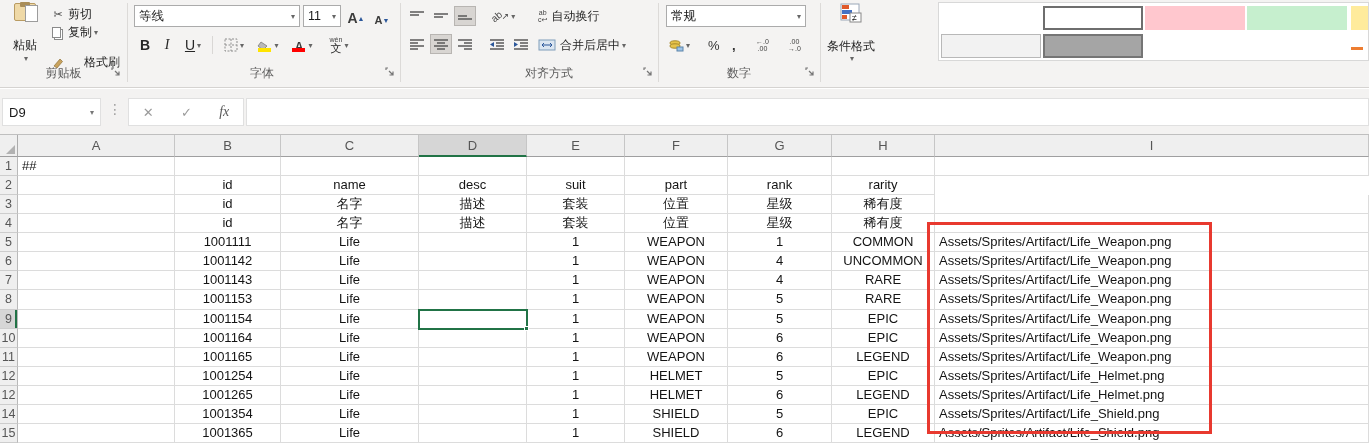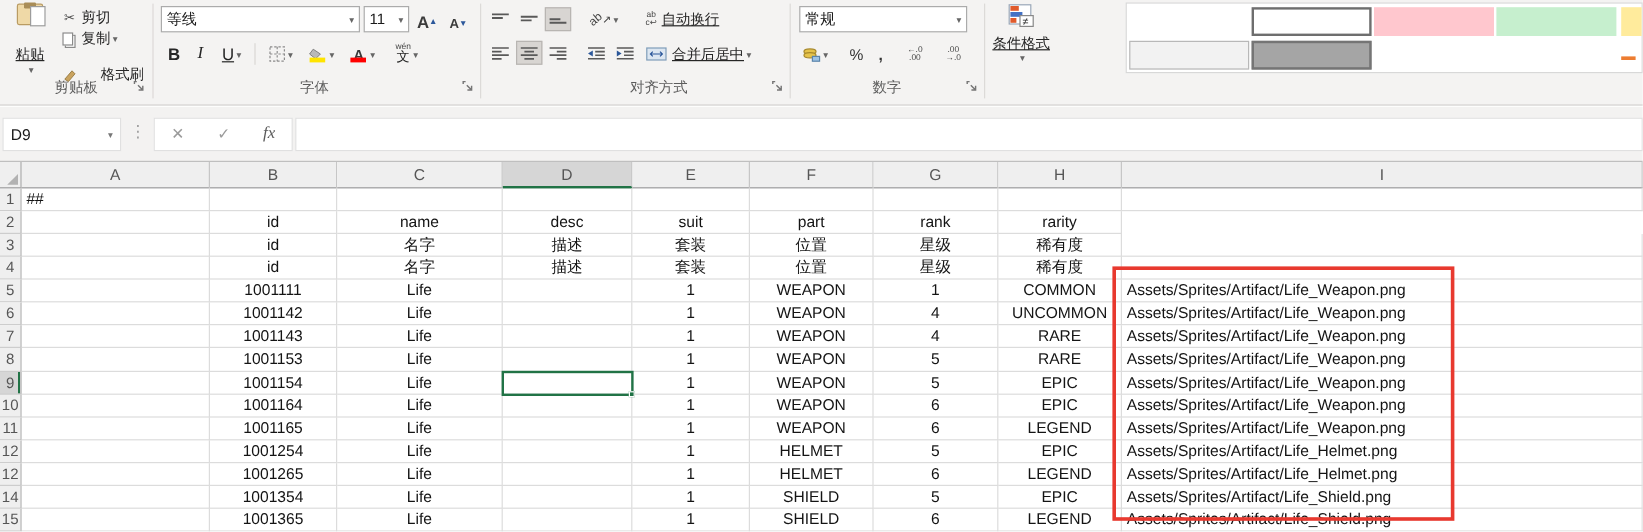--- a/index.html
+++ b/index.html
@@ -7,21 +7,21 @@
   body { font-family:"Liberation Sans","DejaVu Sans",sans-serif; background:#fff; }
   .app { position:relative; width:1369px; height:443px; overflow:hidden; background:#fff; }
 
   
   .ribbon { position:absolute; left:0; top:0; width:1369px; height:88px; background:#F4F3F2; border-bottom:1px solid #D5D3D1; }
   .gsep { position:absolute; top:3px; height:79px; width:1px; background:#DCDAD8; }
   .glabel { position:absolute; top:65px; font-size:12px; color:#5C5C5C; text-align:center; }
   .lnch { position:absolute; top:67px; width:12px; height:12px; cursor:pointer; }
   .lnch svg { display:block; }
   .dd { font-size:8px; color:#666; margin-left:2px; }
-  .btn-txt { font-size:12px; color:#262626;text-decoration:underline; }
+  .btn-txt { font-size:12px; color:#262626; }
 
   
   .paste-btn { position:absolute; left:4px; top:3px; width:42px; height:60px; display:flex; flex-direction:column; align-items:center; cursor:pointer; }
   .clip-ic { position:relative; width:22px; height:27px; background:#EFD9A7; border:1px solid #B99B62; border-radius:2px; }
   .clip-ic .ctop { position:absolute; left:5px; top:-2px; width:10px; height:5px; background:#A98D58; border-radius:1px; }
   .clip-ic .cpage { position:absolute; right:-3px; bottom:-2px; width:13px; height:17px; background:#fff; border:1px solid #9C9C9C; }
   .paste-btn .btn-txt { margin-top:16px; }
   .mini-row { position:absolute; left:50px; height:17px; display:flex; align-items:center; font-size:12px; color:#262626; cursor:pointer; white-space:nowrap; }
   .mini-ic { width:16px; display:inline-flex; justify-content:center; margin-right:2px; color:#4A4A4A; font-size:11px; }
   .copy-ic { width:9px; height:11px; border:1px solid #8A8A8A; background:#fff; box-shadow:2px 2px 0 -1px #fff,2px 2px 0 0 #8A8A8A; margin-right:7px; margin-left:2px; }
@@ -47,21 +47,21 @@
   .al-ic.on { background:#D8D5D2; border:1px solid #B8B5B2; }
   .wrapbtn,.mergebtn { position:absolute; height:22px; display:flex; align-items:center; cursor:pointer; }
   .wrapbtn .btn-txt,.mergebtn .btn-txt { margin-left:4px; }
   .mini-stack { display:flex; flex-direction:column; line-height:1; font-size:7px; color:#444; align-items:center; }
 
   
   .numsym { position:absolute; top:34px; height:22px; display:flex; align-items:center; font-size:13px; color:#333; cursor:pointer; }
 
   
   .bigbtn { position:absolute; top:3px; display:flex; flex-direction:column; align-items:center; cursor:pointer; }
-  .bigbtn .btn-txt { margin-top:0; line-height:1.25; text-align:right; }
+  .bigbtn .btn-txt { margin-top:10px; line-height:1.25; text-align:right; }
   .gallery { position:absolute; left:938px; top:2px; width:431px; height:59px; background:#fff; border:1px solid #D8D8D8; overflow:hidden; }
   .chiprow { position:absolute; left:0; width:100%; height:24px; }
   .chiprow .chip { position:absolute; width:100px; height:24px; line-height:22px; font-size:12.5px; padding-left:7px; color:#1a1a1a; white-space:nowrap; overflow:hidden; cursor:pointer; }
   .chips1 { top:3px; } .chips2 { top:31px; }
   .chip:nth-child(1) { left:2px; } .chip:nth-child(2) { left:104px; }
   .chip:nth-child(3) { left:206px; } .chip:nth-child(4) { left:308px; }
   .chips1 .chip:nth-child(2) { border:2px solid #6E6E6E; background:#fff; }
   .chips1 .chip:nth-child(3) { background:#FFC7CE; color:#9C0006; }
   .chips1 .chip:nth-child(4) { background:#C6EFCE; color:#006100; }
   .chips2 .chip:nth-child(1) { background:#F2F2F2; color:#FA7D00; border:1px solid #B8B8B8; }

